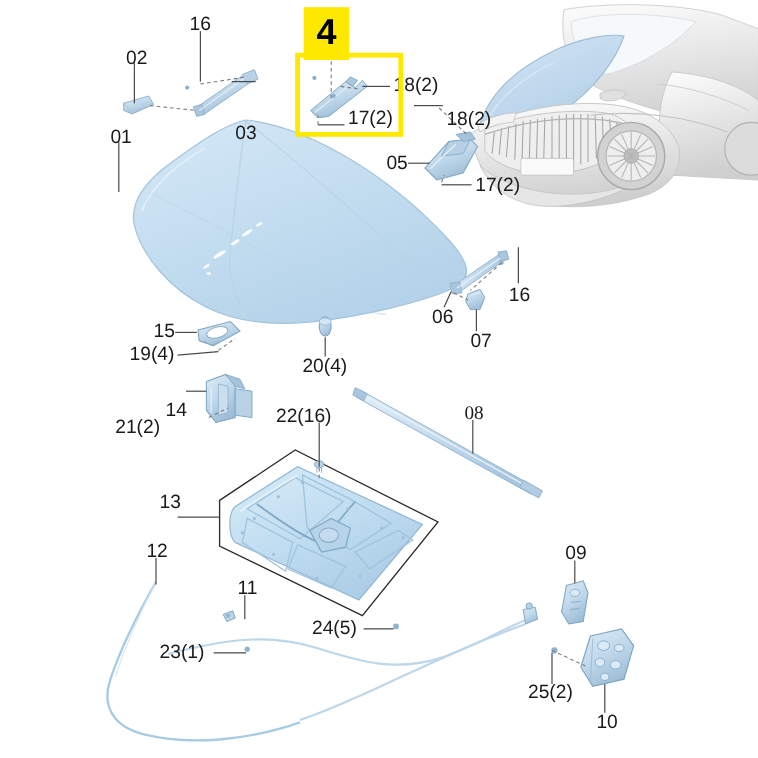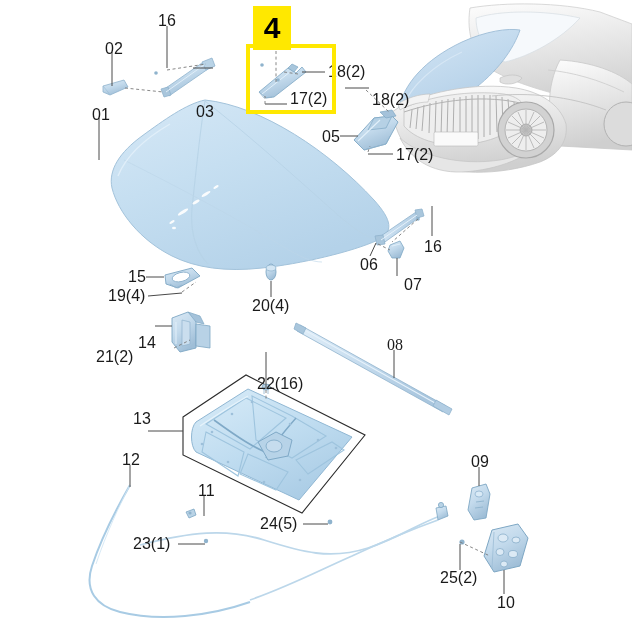--- a/index.html
+++ b/index.html
@@ -411,27 +411,27 @@
   <div class="lbl" style="left:158px;top:14px;">16</div>
   <div class="lbl" style="left:196px;top:60px;margin-top:45px;">03</div>
   <div class="lbl" style="left:92px;top:108px;">01</div>
   <div class="lbl" style="left:328px;top:65px;">18(2)</div>
   <div class="lbl" style="left:290px;top:92px;">17(2)</div>
   <div class="lbl" style="left:372px;top:93px;">18(2)</div>
   <div class="lbl" style="left:322px;top:130px;">05</div>
   <div class="lbl" style="left:396px;top:148px;">17(2)</div>
   <div class="lbl" style="left:424px;top:240px;">16</div>
   <div class="lbl" style="left:360px;top:258px;">06</div>
-  <div class="lbl" style="left:404px;top:278px;">07</div>
+  <div class="lbl" style="left:392px;top:278px;">07</div>
   <div class="lbl" style="left:128px;top:270px;">15</div>
   <div class="lbl" style="left:108px;top:289px;">19(4)</div>
   <div class="lbl" style="left:252px;top:299px;">20(4)</div>
   <div class="lbl" style="left:138px;top:336px;text-align:right;">14</div>
   <div class="lbl" style="left:96px;top:350px;">21(2)</div>
-  <div class="lbl" style="left:257px;top:341px;margin-top:36px;">22(16)</div>
+  <div class="lbl" style="left:230px;top:341px;">22(16)</div>
   <div class="lbl" style="left:387px;top:338px;font-family:Liberation Serif, serif;">08</div>
   <div class="lbl" style="left:133px;top:400px;margin-top:12px;">13</div>
   <div class="lbl" style="left:122px;top:453px;">12</div>
   <div class="lbl" style="left:198px;top:484px;">11</div>
   <div class="lbl" style="left:471px;top:455px;">09</div>
   <div class="lbl" style="left:260px;top:517px;">24(5)</div>
   <div class="lbl" style="left:133px;top:537px;">23(1)</div>
   <div class="lbl" style="left:440px;top:571px;">25(2)</div>
   <div class="lbl" style="left:497px;top:596px;">10</div>
 

